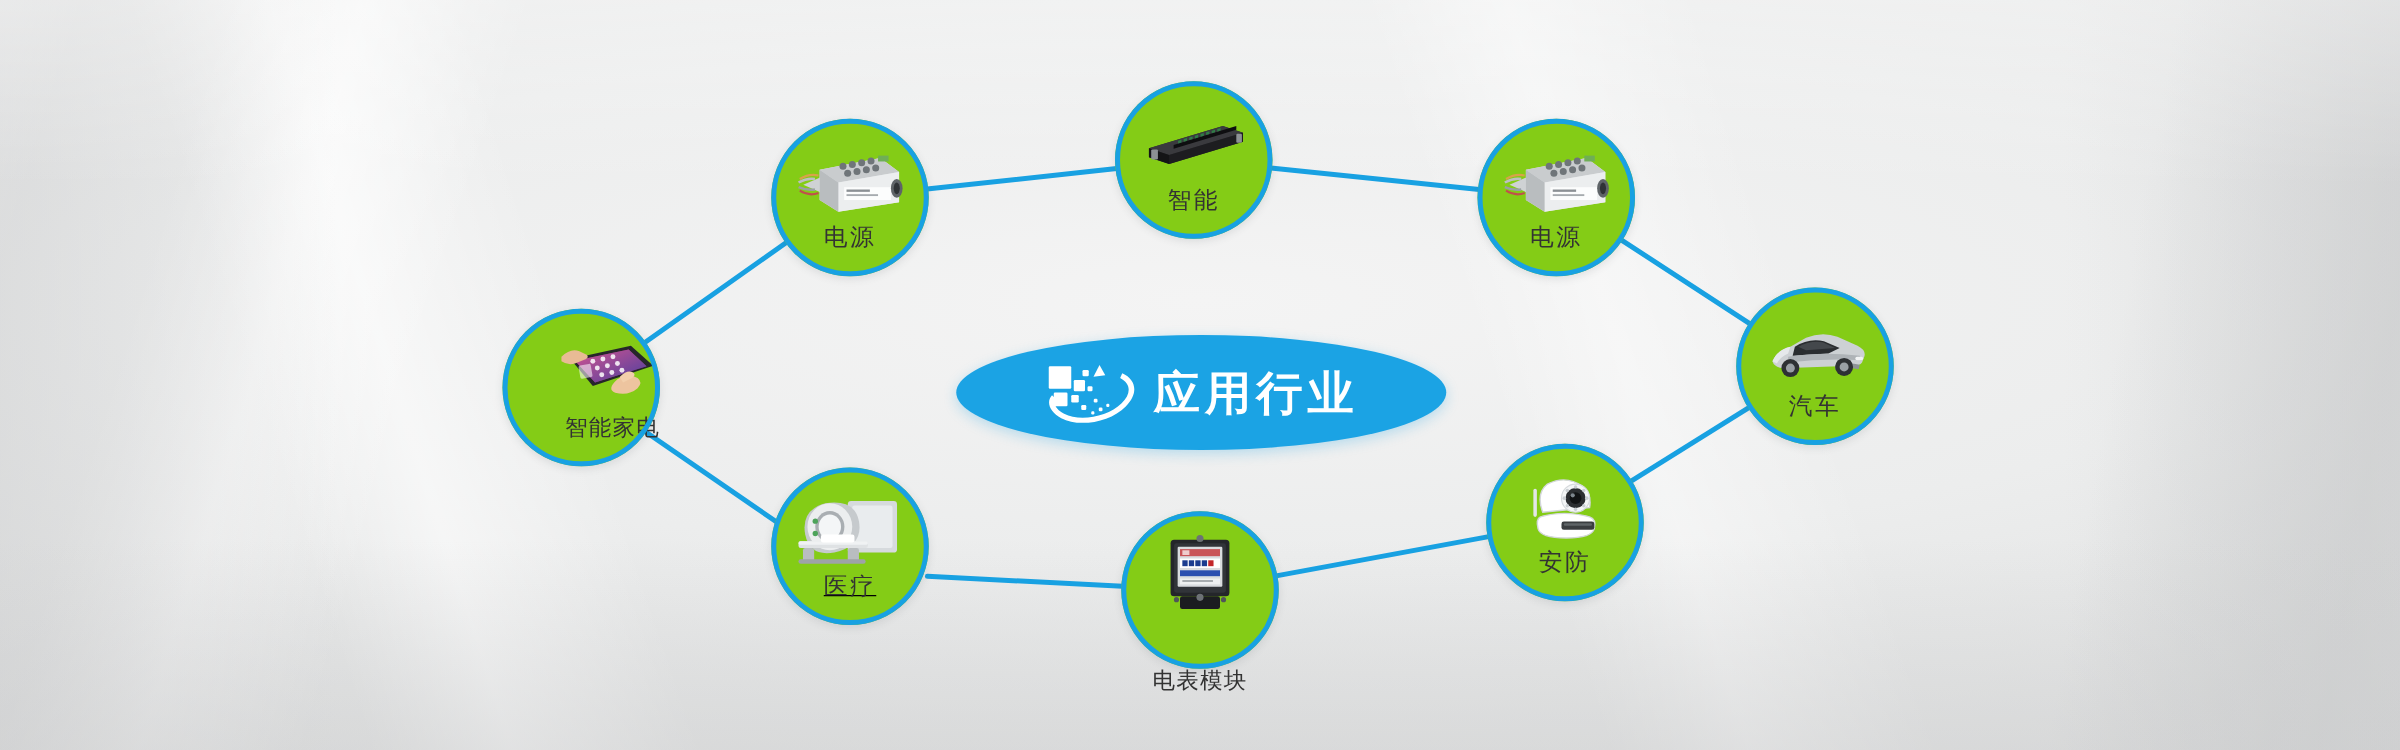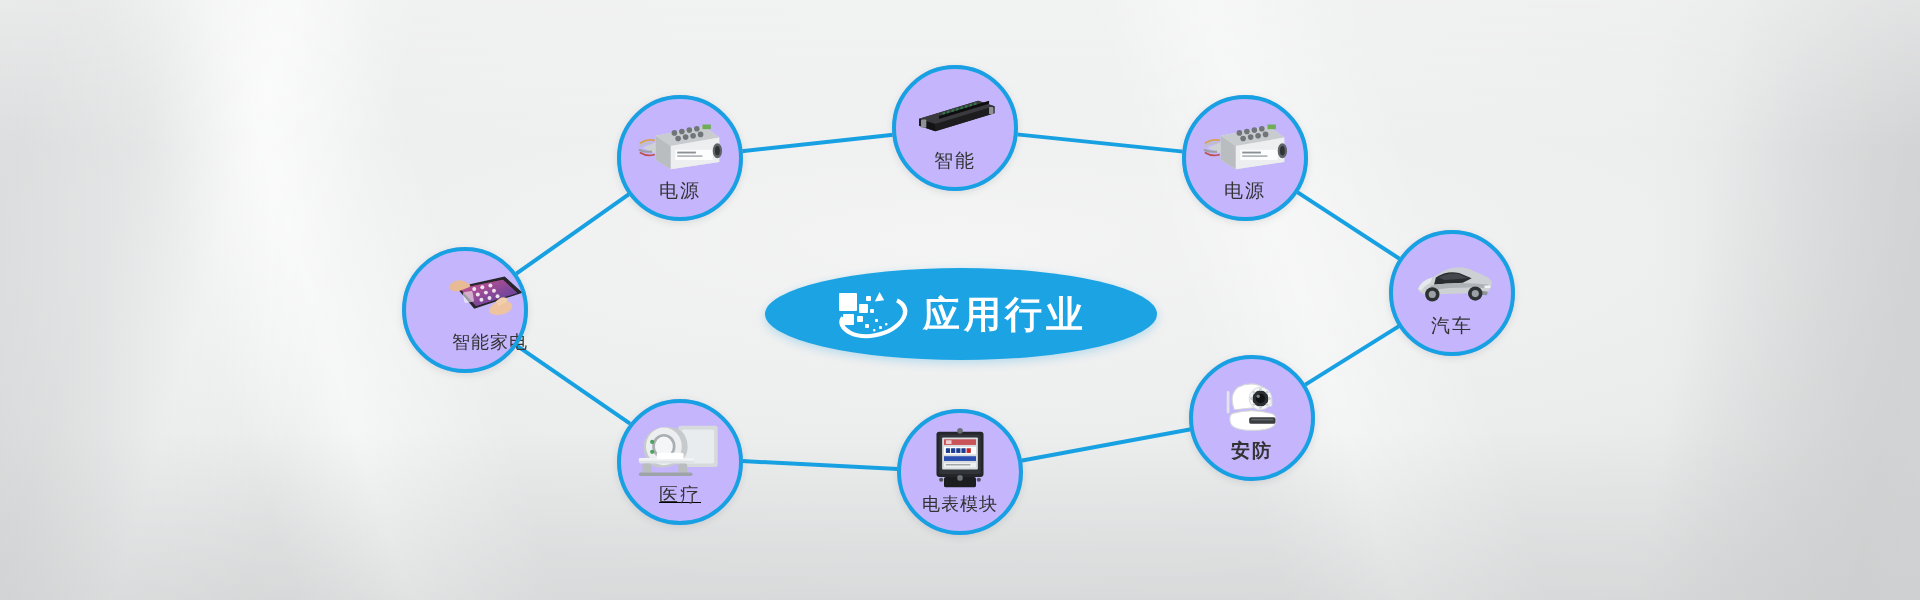--- a/index.html
+++ b/index.html
@@ -33,21 +33,21 @@
       linear-gradient(to bottom, rgba(255,255,255,.35) 0%, rgba(255,255,255,0) 25%, rgba(255,255,255,0) 72%, rgba(205,206,207,.45) 100%),
       linear-gradient(to right, rgba(208,209,210,.55) 0%, rgba(208,209,210,0) 14%, rgba(208,209,210,0) 86%, rgba(208,209,210,.55) 100%);
   }
 
   
   #connectors{position:absolute;left:0;top:0;width:1920px;height:600px;}
 
   
   .node{
     position:absolute;border-radius:50%;
-    background:#c4b5fd;
+    background:#84cc16;
     box-sizing:border-box;
     display:flex;flex-direction:column;align-items:center;justify-content:flex-start;
     box-shadow:0 2px 7px rgba(60,70,80,.13);
   }
   .node-ring{
     position:absolute;inset:0;border-radius:50%;
     border:4px solid #18a1e2;box-sizing:border-box;pointer-events:none;
   }
   .node-art{
     position:relative;width:86px;height:62px;margin-top:20px;
@@ -240,21 +240,21 @@
       <ellipse cx="26" cy="40" rx="4" ry="4" fill="#9aa0a5"></ellipse>
       <ellipse cx="74" cy="39" rx="8" ry="8" fill="#2e3134"></ellipse>
       <ellipse cx="74" cy="39" rx="4" ry="4" fill="#9aa0a5"></ellipse>
       <rect x="84" y="30" width="7" height="3" rx="1.5" fill="#f2f4f5"></rect>
     </g>
           </svg>
         </div>
         <div class="node-label">汽车</div>
         <div class="node-ring"></div>
       </div>
-      <div class="node" style="left: 1189px; top: 355px; width: 126px; height: 126px; font-weight: bold;">
+      <div class="node" style="left: 1189px; top: 355px; width: 126px; height: 126px;">
         <div class="node-art">
           <svg viewBox="0 0 78 64" width="74" height="60">
     <g>
       <rect x="12" y="16" width="3" height="24" rx="1.5" fill="#e3e6e8"></rect>
       <path d="M24 12 q16-8 30 2 q8 6 6 18 l-40 4 q-6 -16 4 -24 z" fill="#ffffff" stroke="#d3d7da" stroke-width="1.2"></path>
       <circle cx="48" cy="24" r="12" fill="#f4f6f7" stroke="#d6dadd" stroke-width="1"></circle>
       <circle cx="48" cy="24" r="8.6" fill="#2b2e31"></circle>
       <circle cx="48" cy="24" r="5" fill="#111315"></circle>
       <circle cx="45.6" cy="21.6" r="1.8" fill="#7d868d"></circle>
       <g fill="#c9ced2">
@@ -269,21 +269,21 @@
       </g>
       <path d="M18 40 q20-6 42 0 q6 2 4 10 q-2 8 -24 8 q-22 0 -24 -8 q-2 -8 2 -10 z" fill="#ffffff" stroke="#d3d7da" stroke-width="1.2"></path>
       <rect x="36" y="44" width="28" height="7" rx="2" fill="#3a3d40"></rect>
       <rect x="38" y="45.5" width="24" height="2" rx="1" fill="#5f6467"></rect>
     </g>
           </svg>
         </div>
         <div class="node-label">安防</div>
         <div class="node-ring"></div>
       </div>
-      <div class="node n-wide" style="left: 897px; top: 409px; width: 126px; height: 126px;">
+      <div class="node n-wide" style="left: 897px; top: 409px; width: 126px; height: 126px; gap: 40px;">
         <div class="node-art">
           <svg viewBox="0 0 62 68" width="60" height="64">
     <g>
       <rect x="6" y="4" width="50" height="48" rx="3" fill="#24262a"></rect>
       <rect x="9" y="7" width="44" height="42" rx="2" fill="#313439"></rect>
       <rect x="12" y="10" width="38" height="34" rx="1" fill="#d9dcdf"></rect>
       <rect x="14" y="12" width="34" height="6" fill="#c3272b" opacity=".75"></rect>
       <rect x="16" y="13" width="6" height="4" fill="#ffffff" opacity=".7"></rect>
       <rect x="14" y="20" width="34" height="8" fill="#ffffff"></rect>
       <g fill="#1b3c8f">
@@ -300,21 +300,21 @@
       <circle cx="31" cy="3" r="3" fill="#6c7175"></circle>
       <circle cx="31" cy="53" r="3" fill="#6c7175"></circle>
       <circle cx="11" cy="55" r="2.2" fill="#50555a"></circle>
       <circle cx="51" cy="55" r="2.2" fill="#50555a"></circle>
     </g>
           </svg>
         </div>
         <div class="node-label">电表模块</div>
         <div class="node-ring"></div>
       </div>
-      <div class="node" style="left: 617px; top: 399px; width: 126px; height: 126px; text-decoration: underline;">
+      <div class="node" style="left: 617px; top: 374px; width: 126px; height: 126px; text-decoration: underline;">
         <div class="node-art">
           <svg viewBox="0 0 96 62" width="90" height="60">
     <g>
       <rect x="46" y="4" width="44" height="46" rx="3" fill="#d6dadd"></rect>
       <rect x="50" y="8" width="36" height="38" rx="2" fill="#e9ecee"></rect>
       <path d="M26 6 q26-4 30 16 q4 22 -22 28 q-22 4 -26 -16 q-4 -22 18 -28 z" fill="#c6cacd"></path>
       <ellipse cx="30" cy="27" rx="20" ry="21" fill="#eceeef"></ellipse>
       <ellipse cx="30" cy="27" rx="13" ry="14" fill="#a9aeb2"></ellipse>
       <ellipse cx="30" cy="27" rx="10" ry="11" fill="#f4f6f7"></ellipse>
       <circle cx="17" cy="22" r="2.4" fill="#4da35a"></circle>

